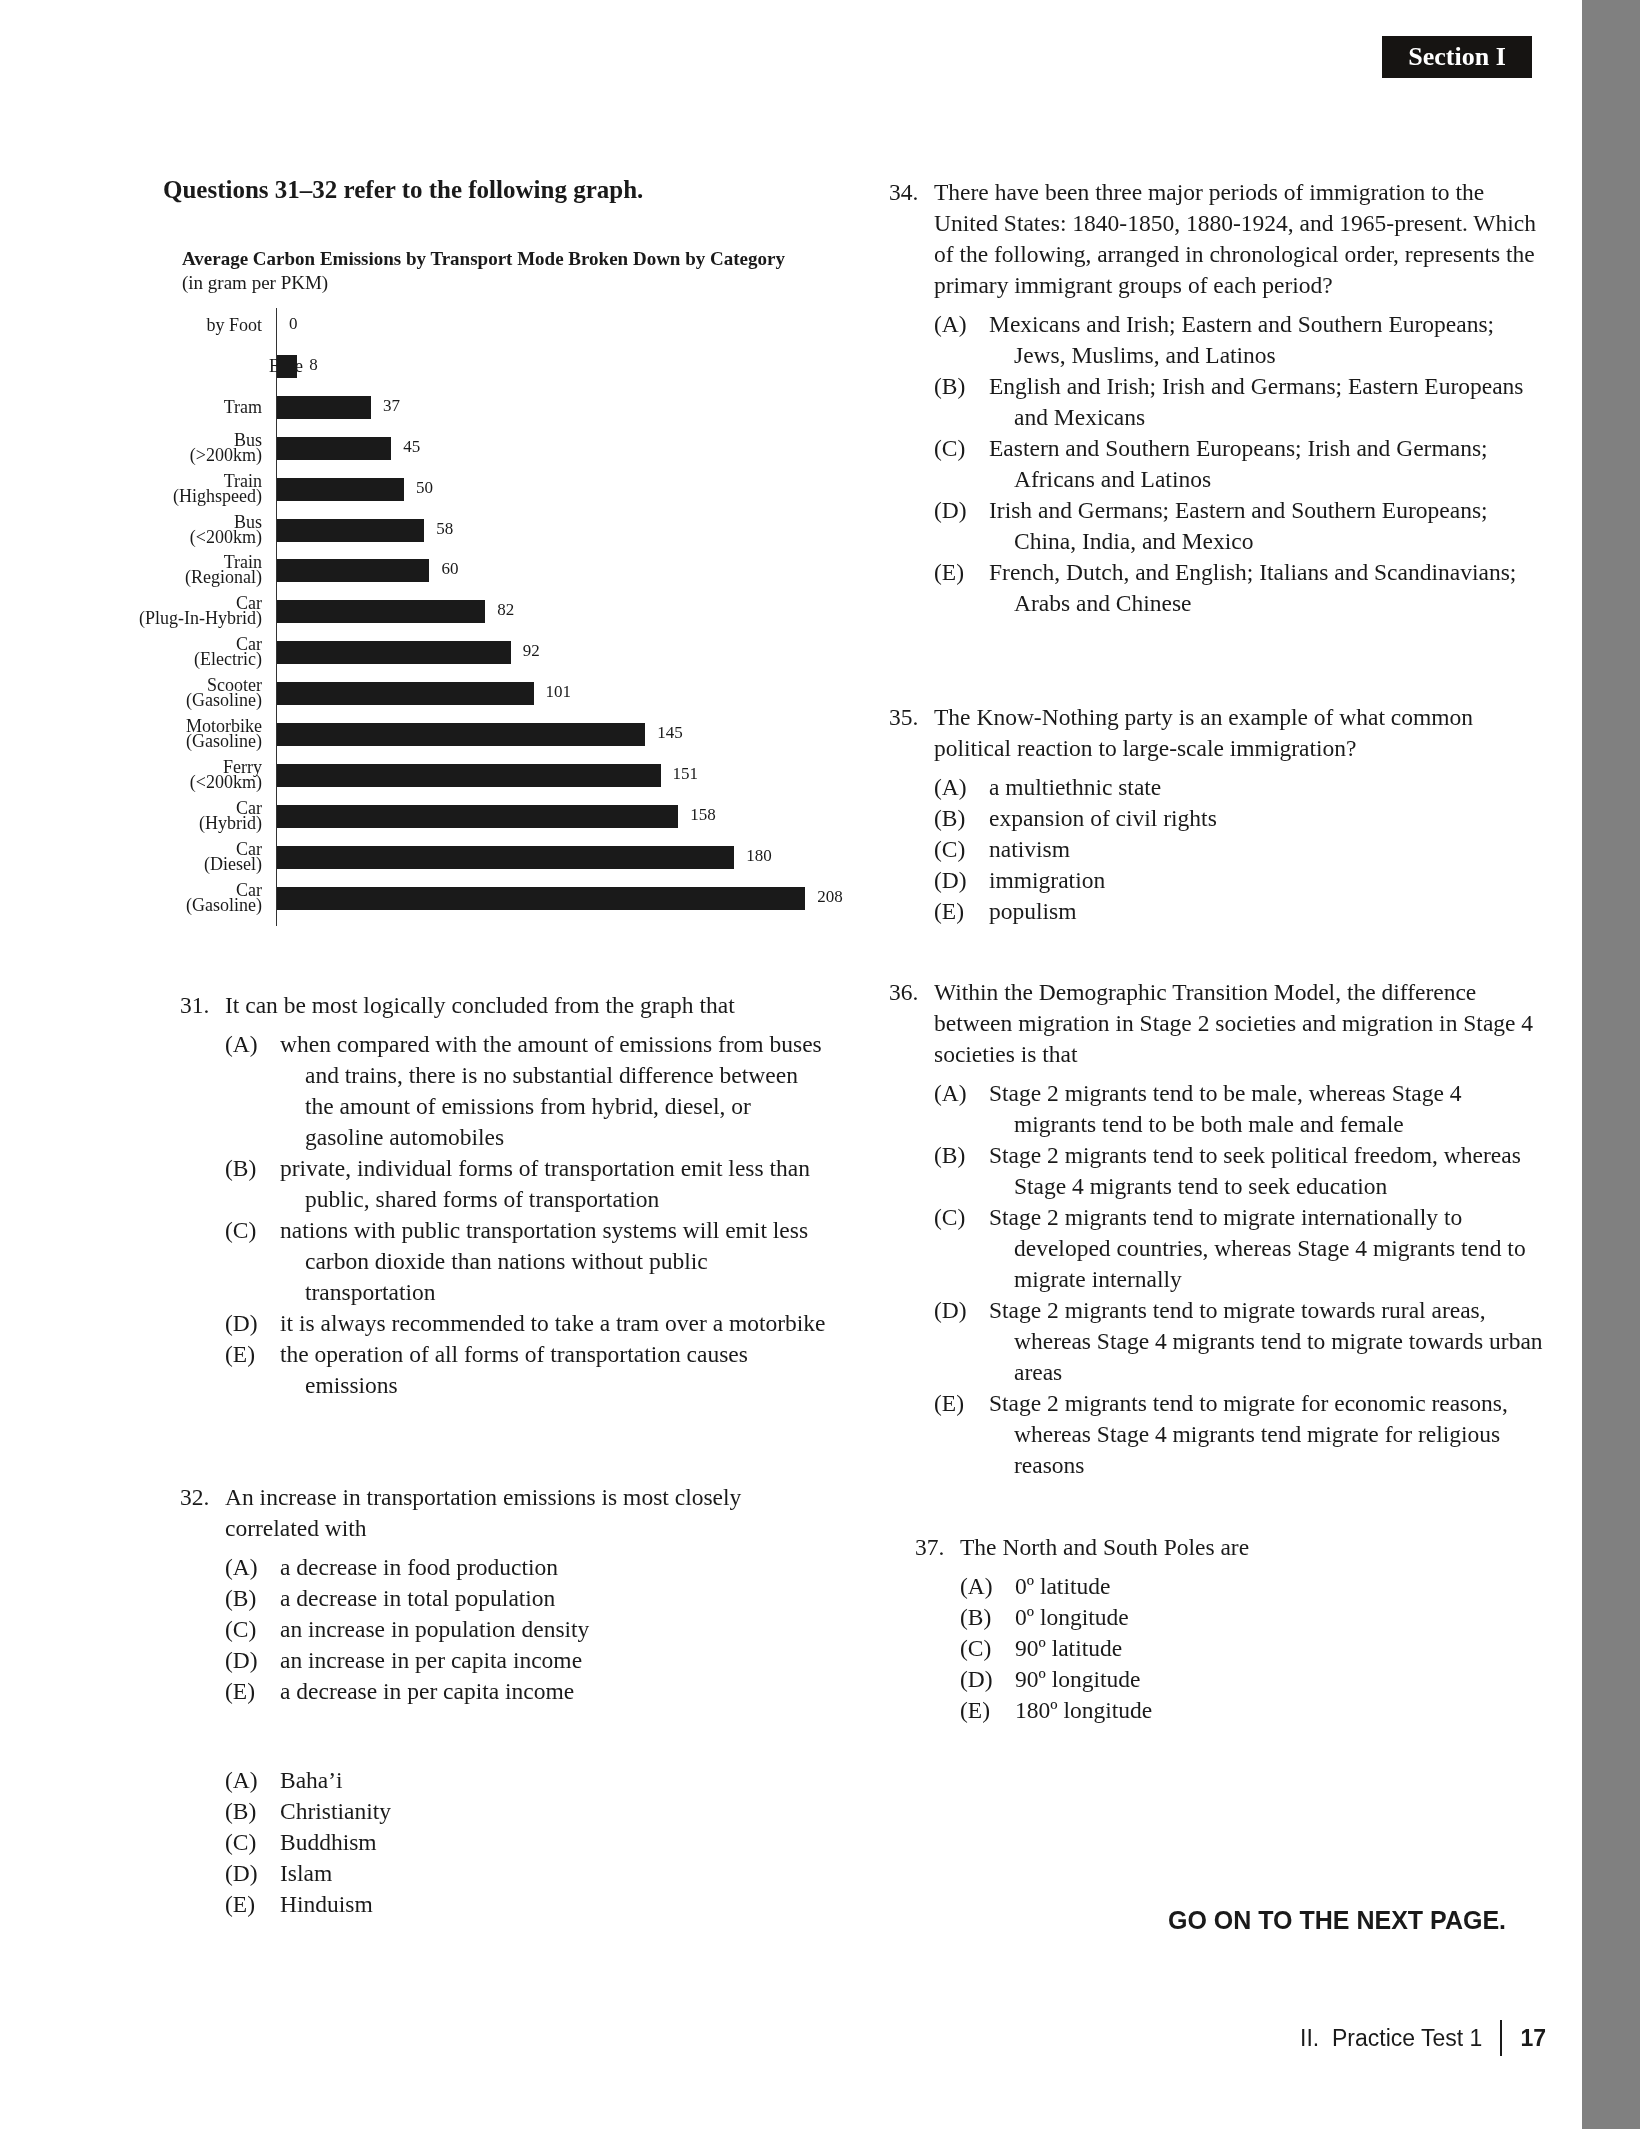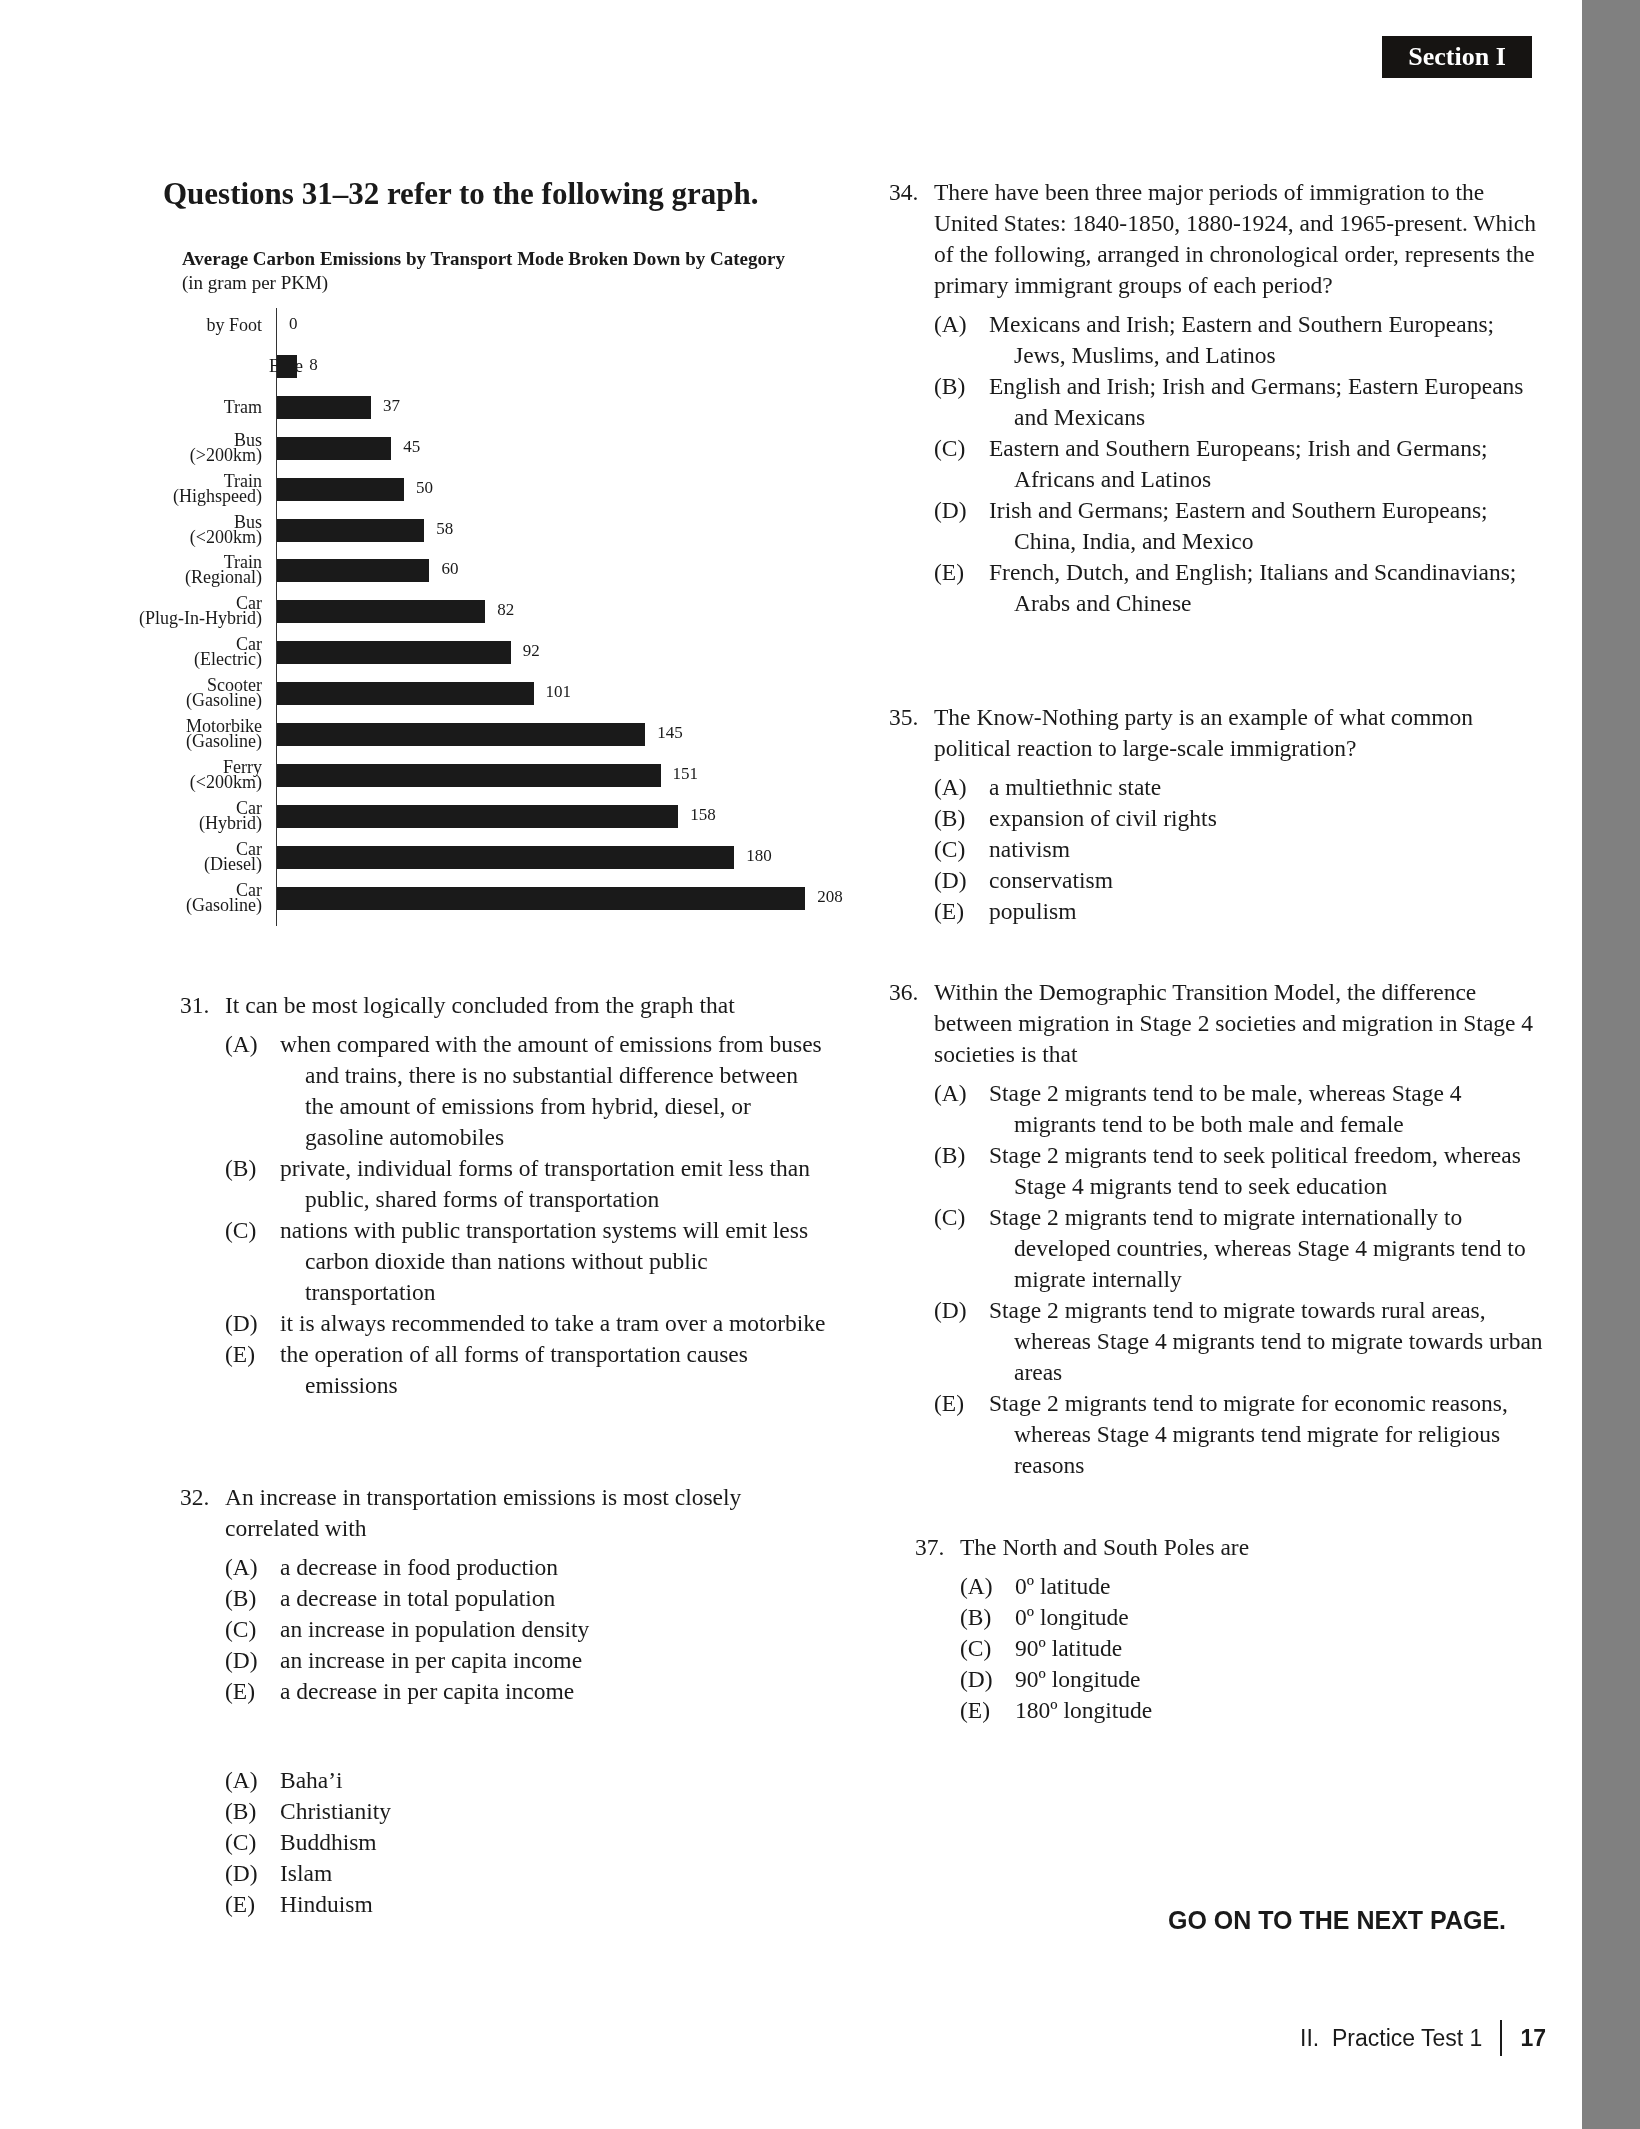--- a/index.html
+++ b/index.html
@@ -7,21 +7,21 @@
     width: 1640px; height: 2129px; position: relative; overflow: hidden;
     background: #ffffff; color: #1a1a1a;
     font-family: "Liberation Serif", "DejaVu Serif", serif;
   }
   .sidebar { position: absolute; left: 1582px; top: 0; width: 58px; height: 2129px; background: #808080; }
   .section-tag {
     position: absolute; left: 1382px; top: 36px; width: 150px; height: 42px;
     background: #161412; color: #fff; font-weight: bold; font-size: 26px;
     display: flex; align-items: center; justify-content: center;
   }
-  .intro { position: absolute; left: 163px; top: 176px; font-size: 31px; font-weight: bold; }
+  .intro { position: absolute; left: 163px; top: 176px; font-size: 25px; font-weight: bold; }
 
   .chart-title { position: absolute; left: 182px; top: 248px; font-size: 19px; font-weight: bold; }
   .chart-sub { position: absolute; left: 182px; top: 272px; font-size: 19px; }
   .axis { position: absolute; left: 276px; top: 308px; width: 1px; height: 618px; background: #333; }
   .row { position: absolute; left: 0; height: 26px; }
   .row .label {
     position: absolute; right: 1378px; width: 260px; text-align: right;
     font-size: 18px; line-height: 15px;
   }
   .row .bar { position: absolute; left: 277px; top: 0; height: 23px; background: #1a1a1a; }
@@ -279,21 +279,21 @@
       <div class="opt">
         <span class="letter">(B)</span>
         <span class="txt hang">expansion of civil rights</span>
       </div>
       <div class="opt">
         <span class="letter">(C)</span>
         <span class="txt hang">nativism</span>
       </div>
       <div class="opt">
         <span class="letter">(D)</span>
-        <span class="txt hang">conservatism</span>
+        <span class="txt hang">immigration</span>
       </div>
       <div class="opt">
         <span class="letter">(E)</span>
         <span class="txt hang">populism</span>
       </div>
     </div>
   </div>
 <div class="q" id="q36" style="left:889px; top:977px; width:660px;">
     <div class="stem"><span class="num">36.</span><span>Within the Demographic Transition Model, the difference between migration in Stage 2 societies and migration in Stage 4 societies is that</span></div>
     <div class="opts">

